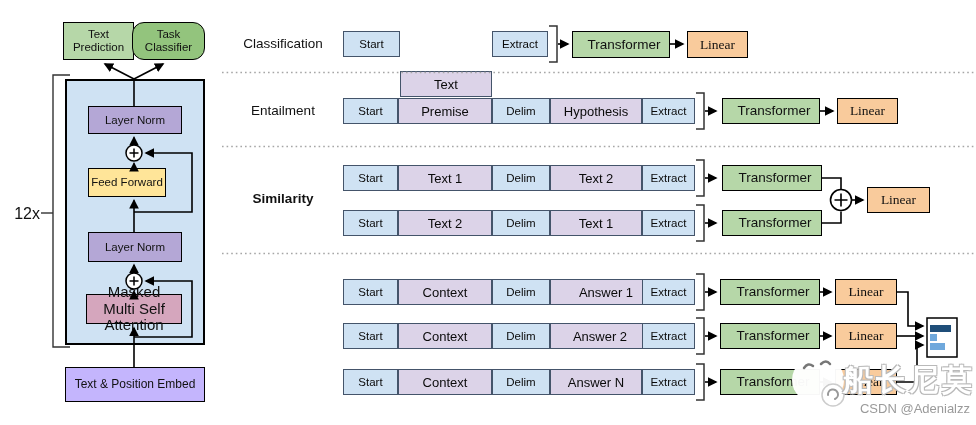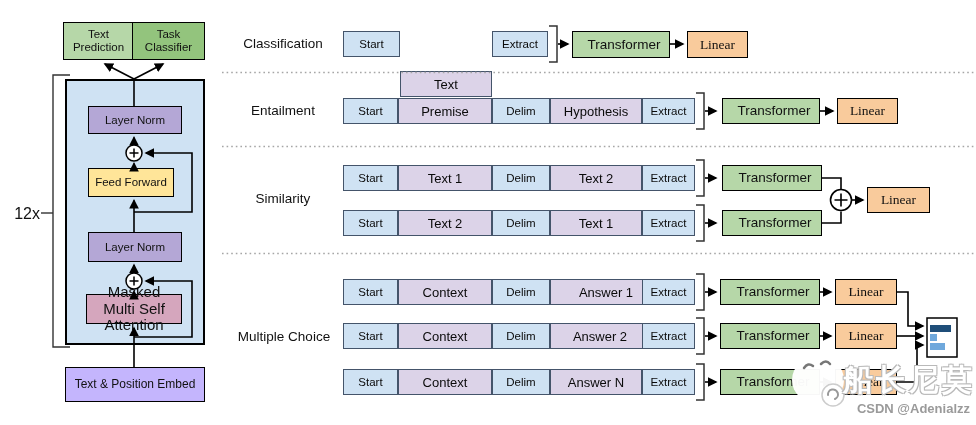--- a/index.html
+++ b/index.html
@@ -13,37 +13,37 @@
   .tok-blue{background:#cfe2f3;}
   .tok-purple{background:#dcd3e8;font-size:13px;}
   .tasklabel{position:absolute;font-size:13.5px;color:#111;text-align:center;}
   .tbox{background:#b6d7a8;font-size:13.5px;padding-left:6px;}
   .lbox{background:#f9cb9c;font-size:13.5px;font-family:Liberation Serif, serif;}
   .svg-layer{position:absolute;left:0;top:0;pointer-events:none;}
   .wm-name{position:absolute;left:843px;top:360px;width:150px;font-size:30px;font-weight:bold;
            letter-spacing:3px;color:#ffffff;z-index:11;
            text-shadow:-1px -1px 0 #b9b9b9,1px -1px 0 #b9b9b9,-1px 1px 0 #b9b9b9,1px 1px 0 #b9b9b9;}
   .wm-credit{position:absolute;left:780px;top:401px;width:190px;text-align:right;
-             font-size:13px;color:#9a9a9a;z-index:11;font-weight:bold;}
+             font-size:13px;color:#9a9a9a;z-index:11;}
 </style>
 </head>
 <body>
 
 <div class="canvas">
 
   <div>
     <div class="bx" style="left:63px;top:22px;width:71px;height:38px;background:#b6d7a8;font-size:11.5px;">Text Prediction</div>
-    <div class="bx" style="left:132px;top:22px;width:73px;height:38px;background:#93c47d;font-size:11.5px;">Task Classifier</div>
+    <div class="bx" style="left:132px;top:22px;width:73px;height:38px;background:#93c47d;font-size:11.5px;border-radius:12px;">Task Classifier</div>
 
     <div class="abs" style="left:8px;top:205px;width:32px;font-size:16px;text-align:right;">12x</div>
 
     <div class="bx" style="left:65px;top:79px;width:140px;height:266px;background:#cfe2f3;border-width:2px;"></div>
 
     <div class="bx" style="left:88px;top:106px;width:94px;height:28px;background:#b4a7d6;font-size:11.5px;">Layer Norm</div>
-    <div class="bx" style="left:88px;top:168px;width:86px;height:29px;background:#ffe599;font-size:11.5px;">Feed Forward</div>
+    <div class="bx" style="left:88px;top:168px;width:78px;height:29px;background:#ffe599;font-size:11.5px;">Feed Forward</div>
     <div class="bx" style="left:88px;top:232px;width:94px;height:30px;background:#b4a7d6;font-size:11.5px;">Layer Norm</div>
     <div class="bx" style="left:86px;top:294px;width:96px;height:30px;background:#d5a6bd;font-size:15px;padding:0 6px;">Masked Multi Self Attention</div>
     <div class="bx" style="left:65px;top:367px;width:140px;height:35px;background:#c4b5fd;font-size:12px;">Text &amp; Position Embed</div>
   </div>
 
   <div class="tasklabel" style="left:230px;top:36px;width:106px;">Classification</div>
   <div>
     <div class="tok tok-blue" style="left:343px;top:31px;width:57px;height:26px;">Start</div>
     <div class="tok tok-purple" style="left:400px;top:31px;width:92px;height:26px;margin-top:40px;">Text</div>
     <div class="tok tok-blue" style="left:492px;top:31px;width:56px;height:26px;">Extract</div>
@@ -55,40 +55,39 @@
   <div>
     <div class="tok tok-blue" style="left:343px;top:98px;width:55px;height:26px;">Start</div>
     <div class="tok tok-purple" style="left:398px;top:98px;width:94px;height:26px;">Premise</div>
     <div class="tok tok-blue" style="left:492px;top:98px;width:58px;height:26px;">Delim</div>
     <div class="tok tok-purple" style="left:550px;top:98px;width:92px;height:26px;">Hypothesis</div>
     <div class="tok tok-blue" style="left:642px;top:98px;width:53px;height:26px;">Extract</div>
     <div class="bx tbox" style="left:722px;top:98px;width:98px;height:26px;">Transformer</div>
     <div class="bx lbox" style="left:837px;top:98px;width:61px;height:26px;">Linear</div>
   </div>
 
-  <div class="tasklabel" style="left:230px;top:191px;width:106px;">Similarity</div>
+  <div class="tasklabel" style="left:230px;top:191px;width:106px;font-weight:bold;">Similarity</div>
   <div>
     <div class="tok tok-blue" style="left:343px;top:165px;width:55px;height:26px;">Start</div>
     <div class="tok tok-purple" style="left:398px;top:165px;width:94px;height:26px;">Text 1</div>
     <div class="tok tok-blue" style="left:492px;top:165px;width:58px;height:26px;">Delim</div>
     <div class="tok tok-purple" style="left:550px;top:165px;width:92px;height:26px;">Text 2</div>
     <div class="tok tok-blue" style="left:642px;top:165px;width:53px;height:26px;">Extract</div>
     <div class="bx tbox" style="left:722px;top:165px;width:100px;height:26px;">Transformer</div>
   </div>
   <div>
     <div class="tok tok-blue" style="left:343px;top:210px;width:55px;height:26px;">Start</div>
     <div class="tok tok-purple" style="left:398px;top:210px;width:94px;height:26px;">Text 2</div>
     <div class="tok tok-blue" style="left:492px;top:210px;width:58px;height:26px;">Delim</div>
     <div class="tok tok-purple" style="left:550px;top:210px;width:92px;height:26px;">Text 1</div>
     <div class="tok tok-blue" style="left:642px;top:210px;width:53px;height:26px;">Extract</div>
     <div class="bx tbox" style="left:722px;top:210px;width:100px;height:26px;">Transformer</div>
   </div>
   <div class="bx lbox" style="left:867px;top:187px;width:63px;height:26px;">Linear</div>
 
-  <div class="tasklabel" style="left:222px;top:329px;width:124px;">Multiple Choice</div>
   <div>
     <div class="tok tok-blue" style="left:343px;top:279px;width:55px;height:26px;">Start</div>
     <div class="tok tok-purple" style="left:398px;top:279px;width:94px;height:26px;">Context</div>
     <div class="tok tok-blue" style="left:492px;top:279px;width:58px;height:26px;">Delim</div>
     <div class="tok tok-purple" style="left:550px;top:279px;width:112px;height:26px;">Answer 1</div>
     <div class="tok tok-blue" style="left:642px;top:279px;width:53px;height:26px;">Extract</div>
     <div class="bx tbox" style="left:720px;top:279px;width:100px;height:26px;">Transformer</div>
     <div class="bx lbox" style="left:835px;top:279px;width:62px;height:26px;">Linear</div>
   </div>
   <div>

